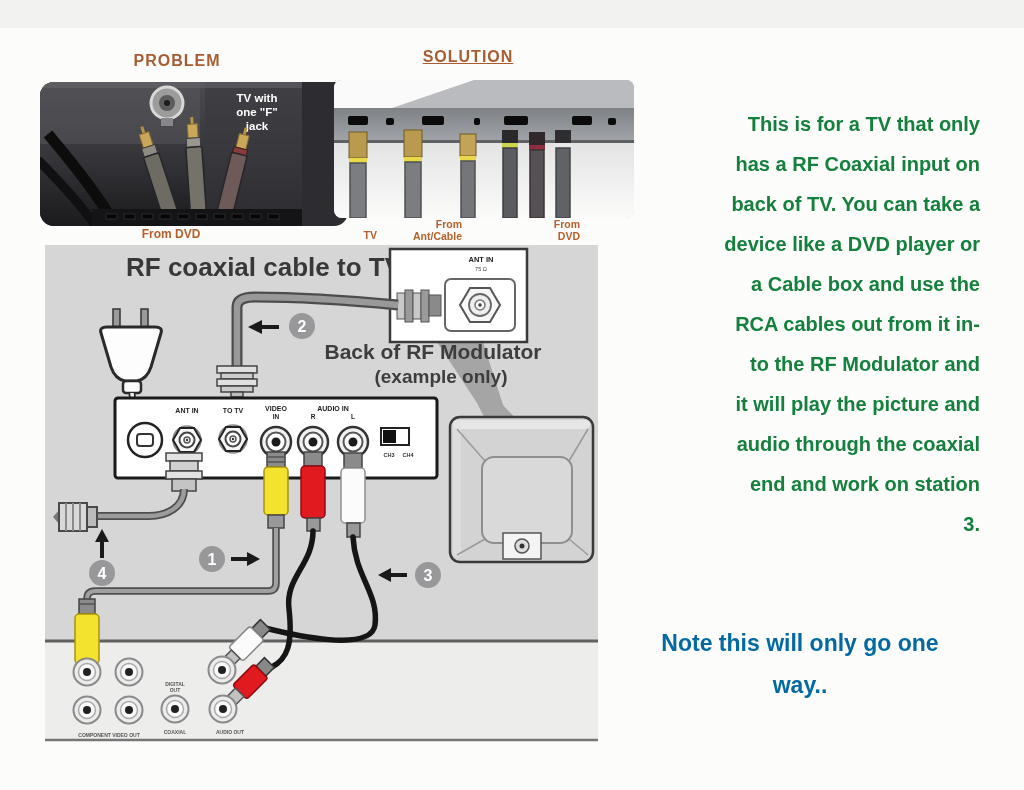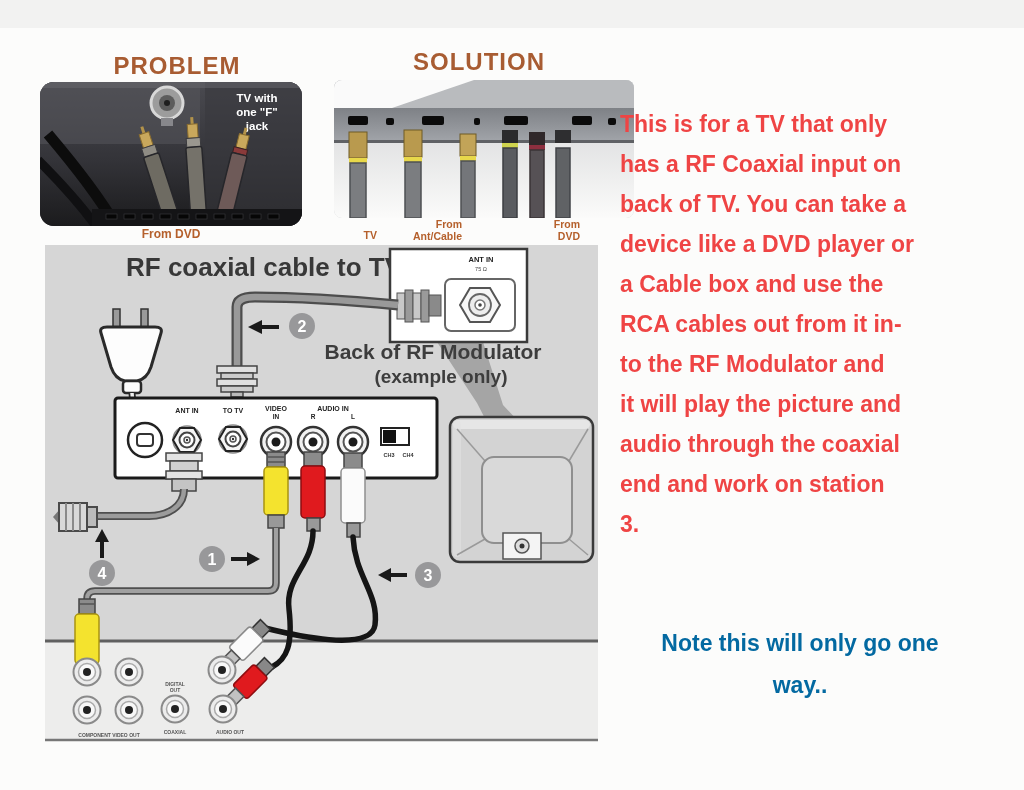--- a/index.html
+++ b/index.html
@@ -3,55 +3,55 @@
 <meta charset="utf-8">
 <style>
   html,body{margin:0;padding:0;}
   body{
     width:1024px;height:790px;position:relative;overflow:hidden;
     background:#fcfcfb;
     font-family:"Liberation Sans", sans-serif;
   }
   .topband{position:absolute;left:0;top:0;width:1024px;height:28px;background:#f2f2f1;}
   .heading{
-    position:absolute;font-weight:bold;font-size:24px;letter-spacing:1px;
+    position:absolute;font-weight:bold;font-size:16px;letter-spacing:1px;
     color:#a85c32;text-align:center;
   }
   .photo{position:absolute;overflow:hidden;}
-  .photo1{left:40px;top:82px;width:262px;height:144px;border-radius:14px;background:#2d2d31;}
+  .photo1{left:40px;top:82px;width:308px;height:144px;border-radius:14px;background:#2d2d31;}
   .photo2{left:334px;top:80px;width:300px;height:138px;border-radius:8px;background:#cfd0d2;}
   .photo-caption{
     position:absolute;color:#b5602c;font-weight:bold;font-size:12px;
     text-align:center;white-space:pre-line;line-height:12px;
   }
   .sol-label{
     position:absolute;color:#b5602c;font-weight:bold;font-size:10.5px;
     text-align:right;white-space:pre-line;line-height:11.5px;
   }
   .diagram{position:absolute;left:45px;top:245px;width:553px;height:500px;}
   .infotext{
     position:absolute;left:620px;top:104px;width:360px;
-    font-size:23px;line-height:40px;font-weight:600;color:#ef4444;
-    text-align:left;white-space:pre-line;
+    font-size:20px;line-height:40px;font-weight:600;color:#15803d;
+    text-align:right;white-space:pre-line;
   }
   .notetext{
     position:absolute;left:620px;top:622px;width:360px;
     font-size:23px;line-height:42px;font-weight:600;color:#0369a1;
     text-align:center;white-space:pre-line;
   }
   svg{display:block;}
   text{font-family:"Liberation Sans", sans-serif;}
 </style>
 </head>
 <body>
 
 <div class="topband"></div>
 
 <div class="heading" style="left:97px;top:52px;width:160px;">PROBLEM</div>
-<div class="heading" style="left:399px;top:48px;width:160px;">SOLUTION</div>
+<div class="heading" style="left:388px;top:48px;width:160px;text-decoration:underline;">SOLUTION</div>
 
 <div class="photo photo1">
 <svg width="262" height="144" viewBox="0 0 262 144">
   <defs>
     <linearGradient id="p1bg" x1="0" y1="0" x2="0" y2="1">
       <stop offset="0" stop-color="#4a4a50"></stop>
           <stop offset="0.55" stop-color="#333338"></stop>
           <stop offset="1" stop-color="#1b1b1d"></stop>
     </linearGradient>
   </defs>

